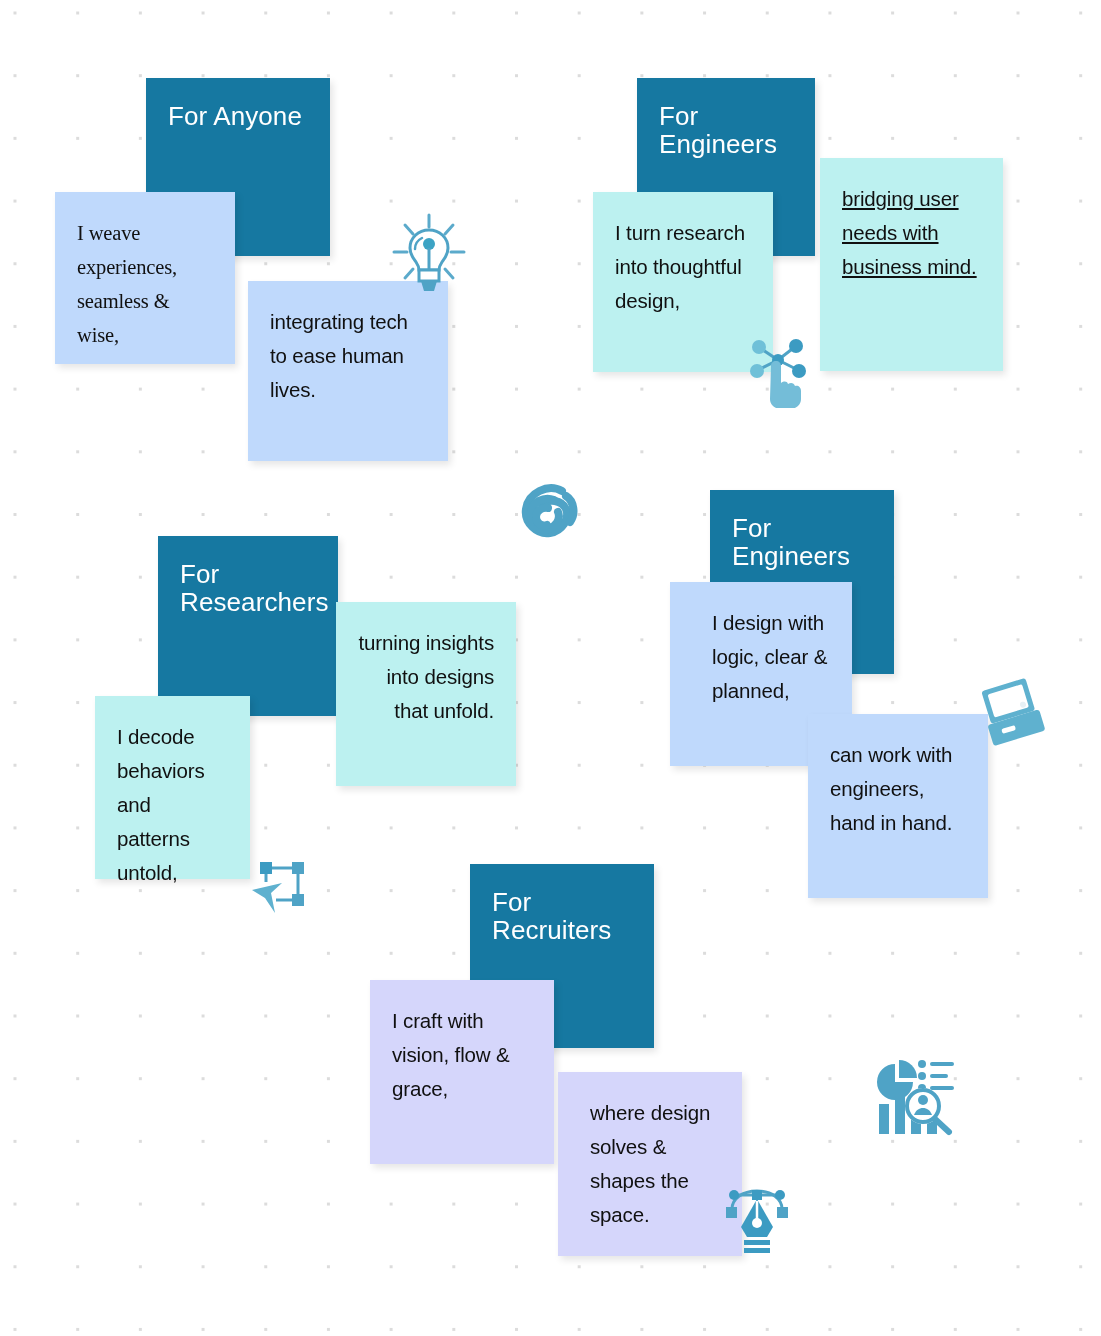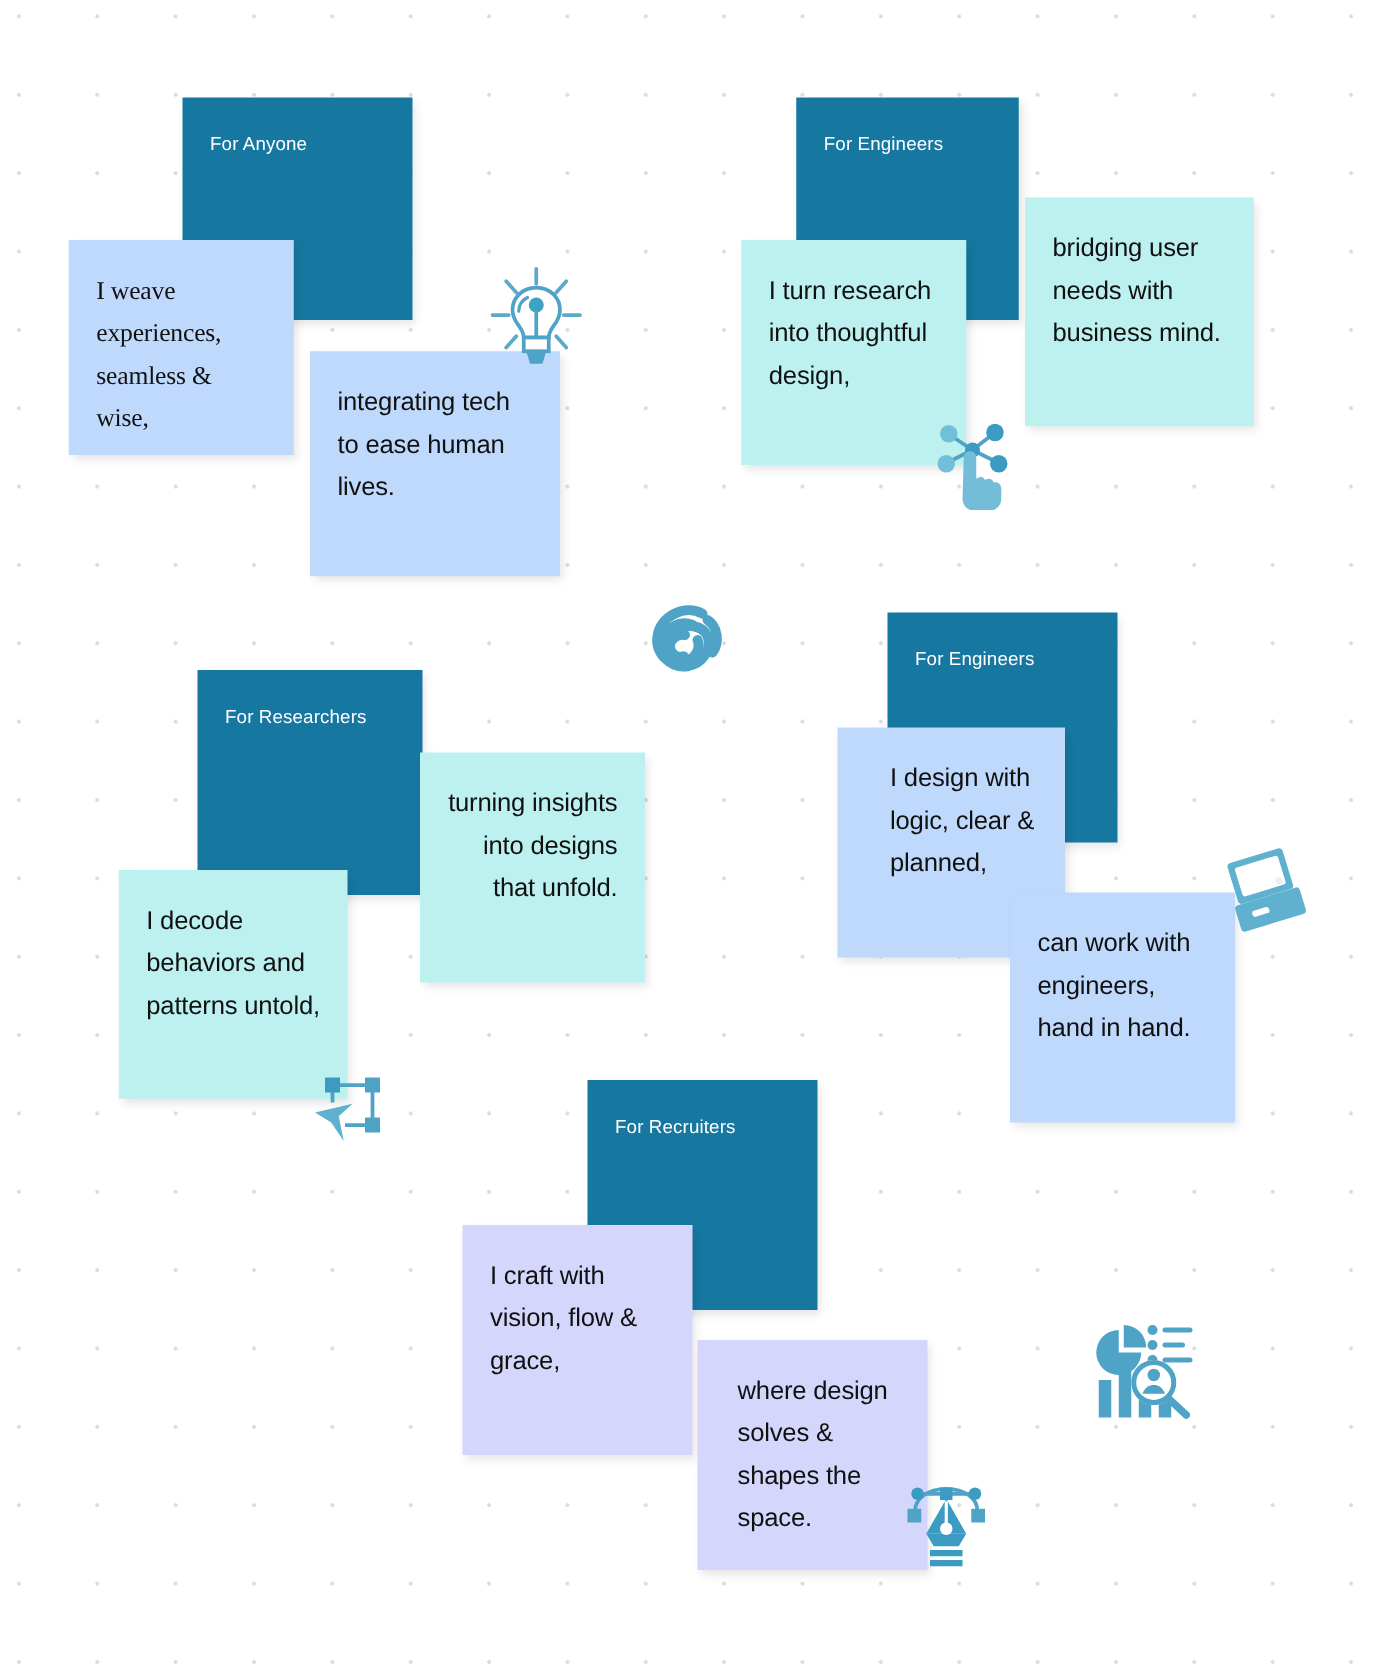--- a/index.html
+++ b/index.html
@@ -26,21 +26,21 @@
 
   
   .card {
     position: absolute;
     box-sizing: border-box;
     box-shadow: 3px 4px 7px rgba(0,0,0,0.10);
   }
   .card-title {
     background: #1678A1;
     color: #ffffff;
-    font-size: 15px;
+    font-size: 26px;
     line-height: 28px;
     padding: 24px 14px 0 22px;
     letter-spacing: .1px;
   }
   .card-note {
     color: #101010;
     font-size: 20.5px;
     line-height: 34px;
     padding: 24px 22px 0 22px;
     letter-spacing: -.15px;
@@ -89,21 +89,21 @@
       <path d="M33 69h16l-3 10h-10z" fill="#4FA3C6"></path>
     </svg>
   </div>
 
   <div class="card card-title" style="left:637px; top:78px; width:178px; height:178px;">
     <span>For Engineers</span>
   </div>
   <div class="card card-note bg-cyan" style="left:593px; top:192px; width:180px; height:180px;">
     <span>I turn research into thoughtful design,</span>
   </div>
-  <div class="card card-note bg-cyan" style="left:820px; top:158px; width:183px; height:183px;">
+  <div class="card card-note bg-cyan" style="left:820px; top:158px; width:183px; height:213px;text-decoration:underline;">
     <span>bridging user needs with business mind.</span>
   </div>
 
   <div class="deco" style="left:738px; top:336px;">
     <svg width="76" height="72" viewBox="0 0 76 72" fill="none">
       <g stroke="#4FA3C6" stroke-width="3">
         <line x1="22" y1="12" x2="40" y2="24"></line>
         <line x1="40" y1="24" x2="58" y2="10"></line>
         <line x1="40" y1="24" x2="60" y2="34"></line>
         <line x1="40" y1="24" x2="20" y2="34"></line>
@@ -122,21 +122,21 @@
       <path d="M52 13c-14-8-34 2-36 18-2 14 11 26 24 24 12-2 20-14 16-24-4-9-18-11-24-4"></path>
       <path d="M44 22c-10-4-22 2-23 13-1 10 8 18 17 16 8-2 13-10 10-17"></path>
       <path d="M38 30c-6-1-12 3-12 9 0 6 6 10 11 8"></path>
       <path d="M56 18c8 5 10 18 4 26"></path>
     </svg>
   </div>
 
   <div class="card card-title" style="left:158px; top:536px; width:180px; height:180px;">
     <span>For Researchers</span>
   </div>
-  <div class="card card-note bg-cyan" style="left:95px; top:696px; width:183px; height:183px;">
+  <div class="card card-note bg-cyan" style="left:95px; top:696px; width:155px; height:183px;">
     <span>I decode behaviors and patterns untold,</span>
   </div>
   <div class="card card-note bg-cyan" style="left:336px; top:602px; width:180px; height:184px;text-align:right;">
     <span>turning insights into designs that unfold.</span>
   </div>
 
   <div class="deco" style="left:252px; top:858px;">
     <svg width="62" height="62" viewBox="0 0 62 62" fill="none">
       <g stroke="#4FA3C6" stroke-width="3">
         <line x1="14" y1="10" x2="46" y2="10"></line>

